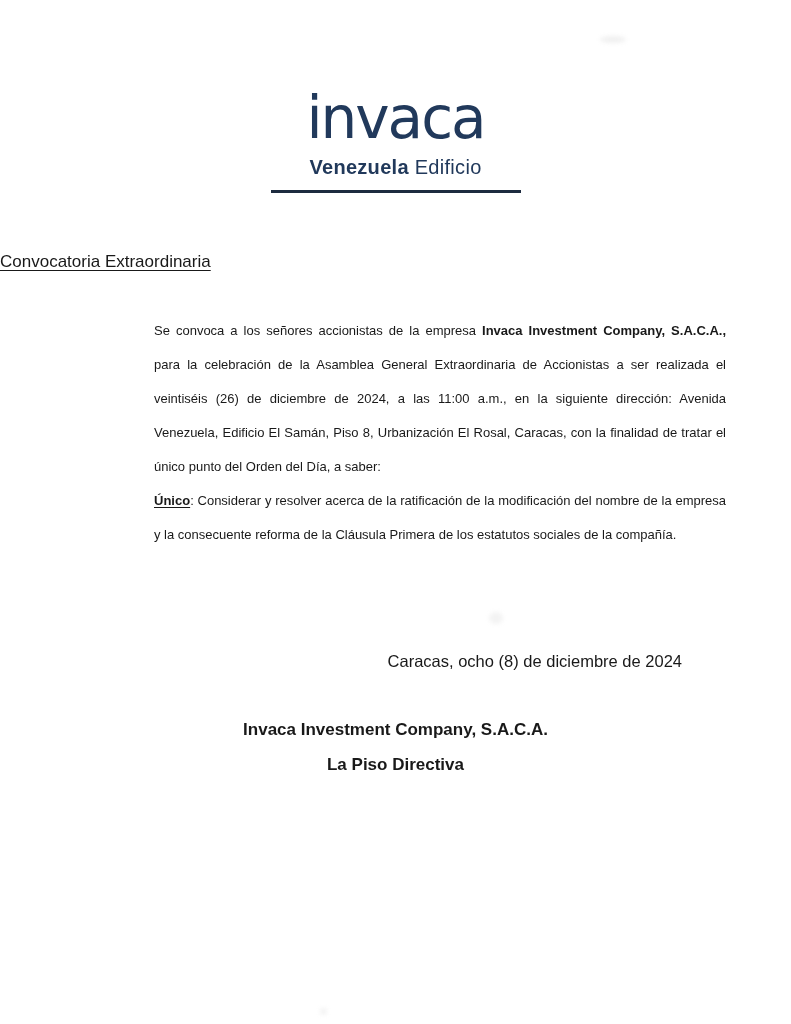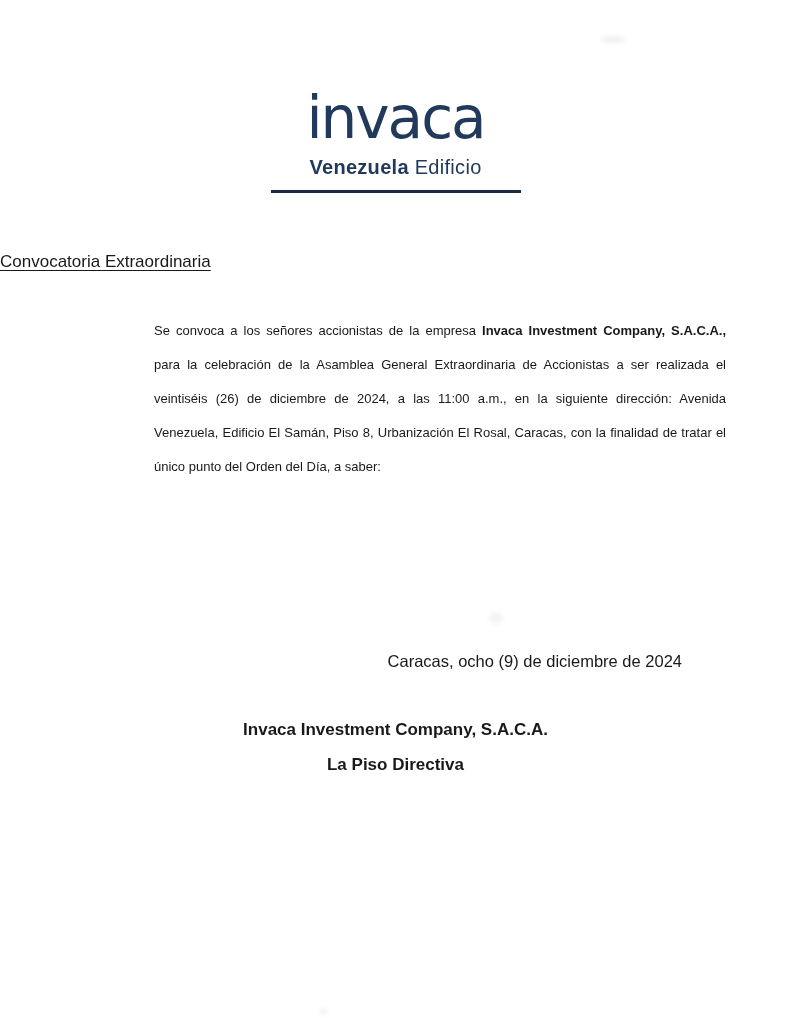--- a/index.html
+++ b/index.html
@@ -123,23 +123,24 @@
     <div class="logo-subtitle">
       <span class="bold">Venezuela </span><span>Edificio</span>
     </div>
     <div class="logo-rule"></div>
   </header>
 
   <h1 class="doc-title">Convocatoria Extraordinaria</h1>
 
   <section class="doc-body">
     <p class="para"><span>Se convoca a los señores accionistas de la empresa </span><span class="bold">Invaca Investment Company, S.A.C.A.,</span><span> para la celebración de la Asamblea General Extraordinaria de Accionistas a ser realizada el veintiséis (26) de diciembre de 2024, a las 11:00 a.m., en la siguiente dirección: Avenida Venezuela, Edificio El Samán, Piso 8, Urbanización El Rosal, Caracas, con la finalidad de tratar el único punto del Orden del Día, a saber:</span></p>
+    <p class="para"><span class="bold underline">Único</span><span>: Considerar y resolver acerca de la ratificación de la modificación del nombre de la empresa y la consecuente reforma de la Cláusula Primera de los estatutos sociales de la compañía.</span></p>
   </section>
 
-  <div class="dateline">Caracas, ocho (9) de diciembre de 2024</div>
+  <div class="dateline">Caracas, ocho (8) de diciembre de 2024</div>
 
   <div class="signature-block">
     <div class="signature-line1">Invaca Investment Company, S.A.C.A.</div>
     <div class="signature-line2">La Piso Directiva</div>
   </div>
 
   <div class="artifact artifact-1"></div>
   <div class="artifact artifact-2"></div>
   <div class="artifact artifact-3"></div>
 

